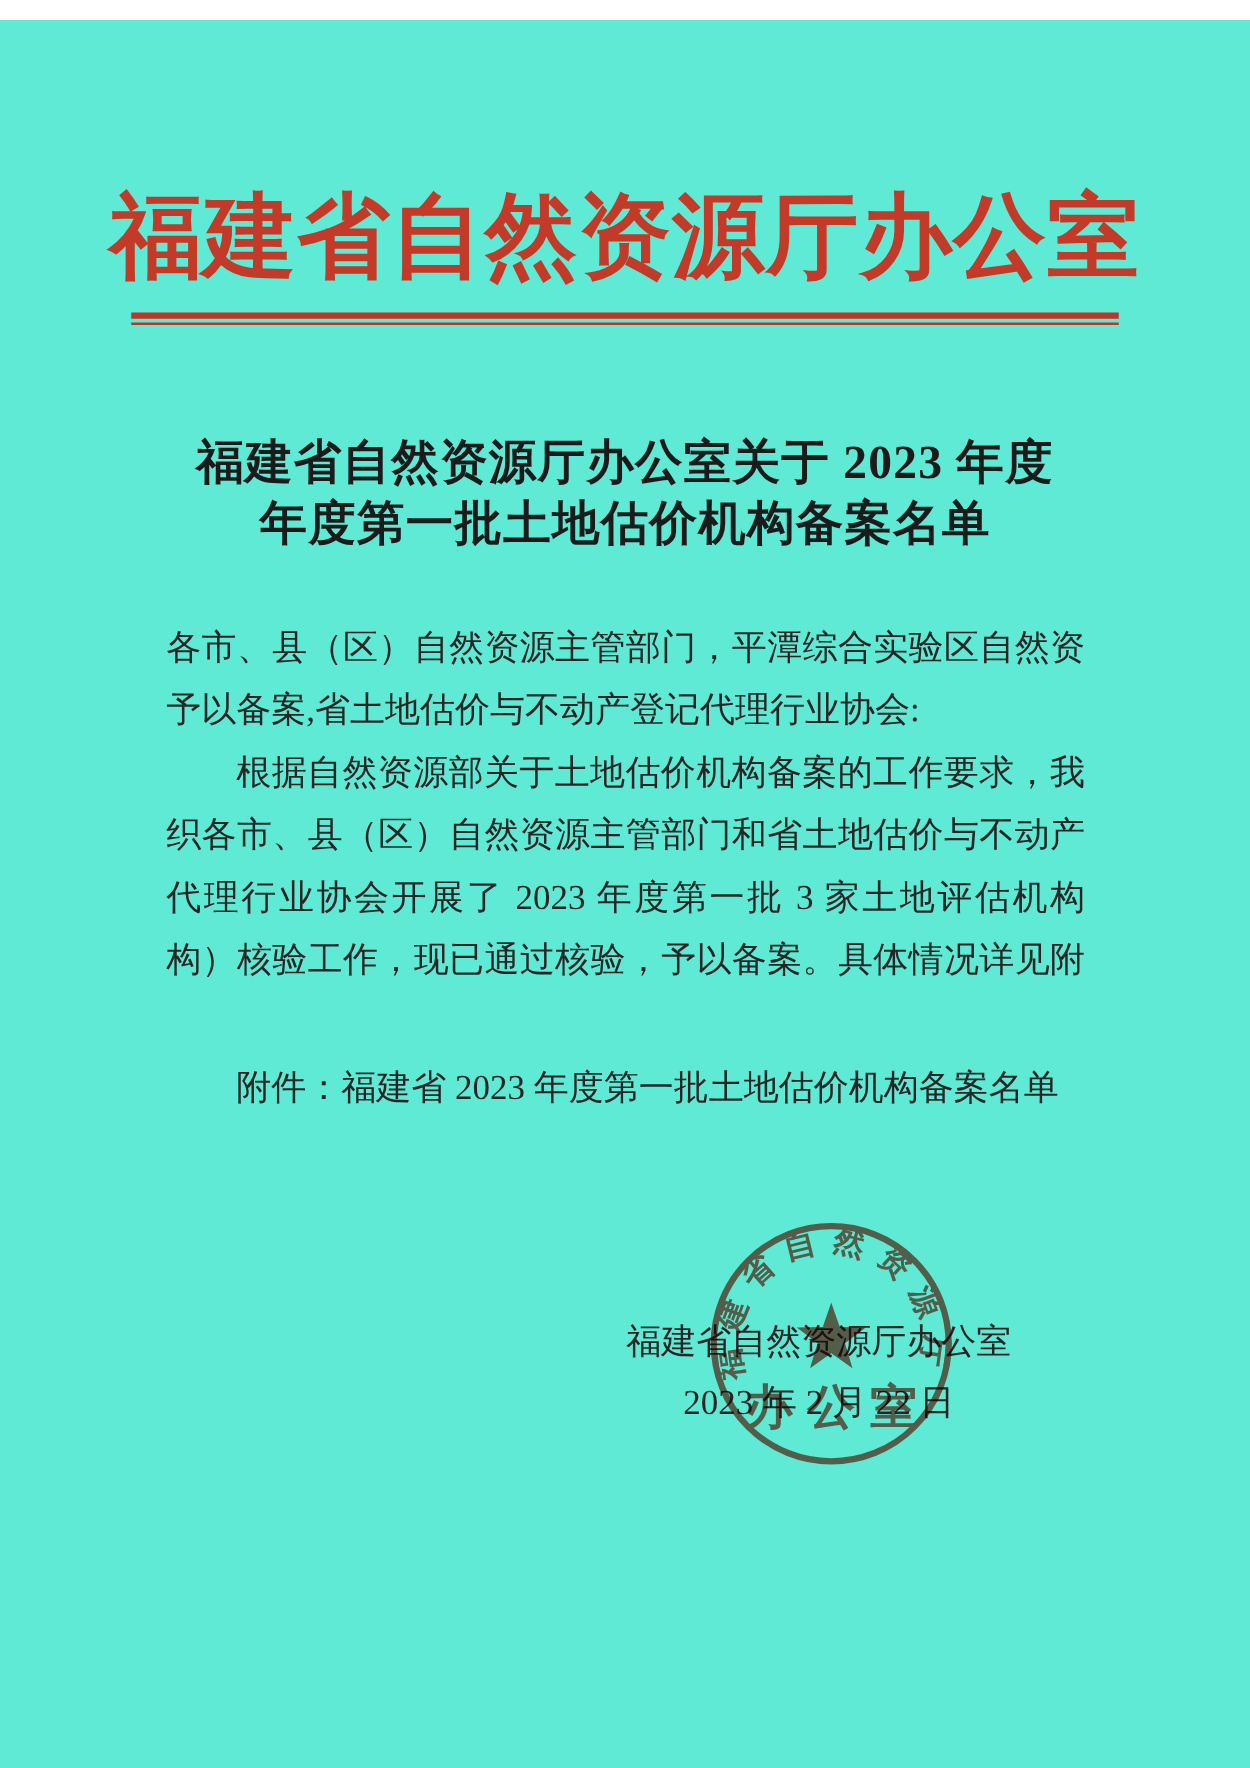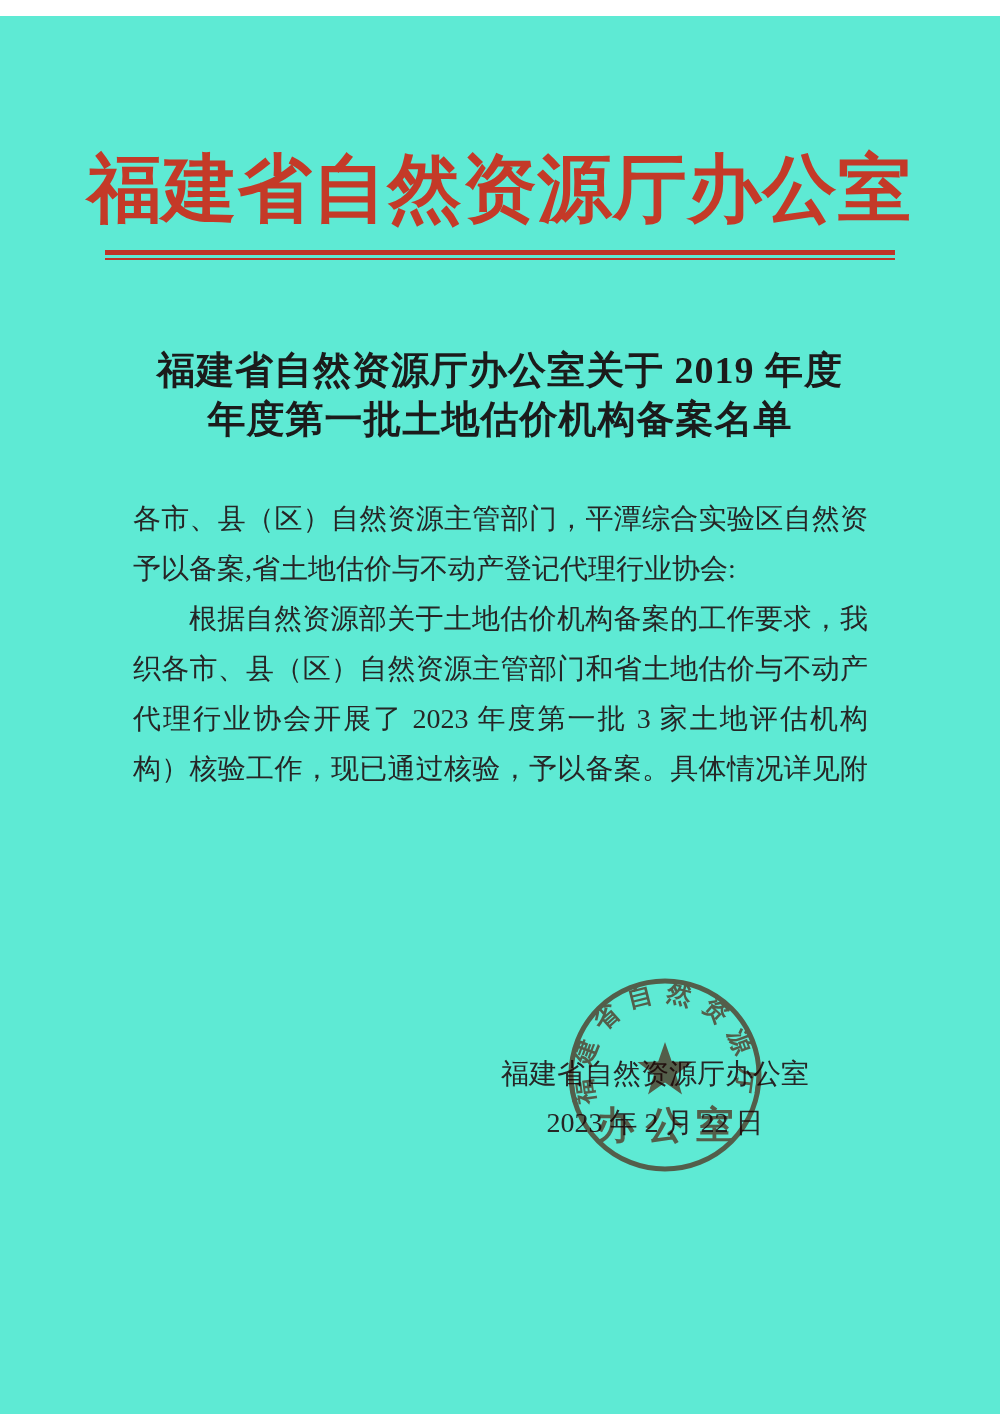--- a/index.html
+++ b/index.html
@@ -118,33 +118,34 @@
 </head>
 <body>
 
 <div class="page">
 
   <div class="masthead">福建省自然资源厅办公室</div>
   <div class="rule-thick"></div>
   <div class="rule-thin"></div>
 
   <div class="doc-title">
-    <div>福建省自然资源厅办公室关于 2019 年度</div>
+    <div>福建省自然资源厅办公室关于 2023 年度</div>
     <div>年度第一批土地估价机构备案名单</div>
   </div>
 
   <div class="content">
     <div class="line j">各市、县（区）自然资源主管部门，平潭综合实验区自然资源与</div>
     <div class="line">予以备案,省土地估价与不动产登记代理行业协会:</div>
     <div class="line j indent">根据自然资源部关于土地估价机构备案的工作要求，我厅组</div>
     <div class="line j">织各市、县（区）自然资源主管部门和省土地估价与不动产登记</div>
     <div class="line j">代理行业协会开展了 2023 年度第一批 3 家土地评估机构（变更机</div>
     <div class="line j">构）核验工作，现已通过核验，予以备案。具体情况详见附件。</div>
   </div>
 
+  <div class="attachment">附件：福建省 2023 年度第一批土地估价机构备案名单</div>
 
   <div class="signature-block">
     <div>福建省自然资源厅办公室</div>
     <div>2023 年 2 月 22 日</div>
   </div>
 
   <svg class="seal" viewBox="0 0 220 220" xmlns="http://www.w3.org/2000/svg">
     <circle cx="110" cy="110" r="94" fill="none" stroke="#dd5142" stroke-width="5"></circle>
     <path id="sealArc" d="M 42.9 141.3 A 74 74 0 1 1 177.1 141.3" fill="none"></path>
     <polygon points="110,77 116.8,96.6 137.6,97 121,109.6 127,129.5 110,117.6 93,129.5 99,109.6 82.4,97 103.2,96.6" fill="#dd5142"></polygon>

